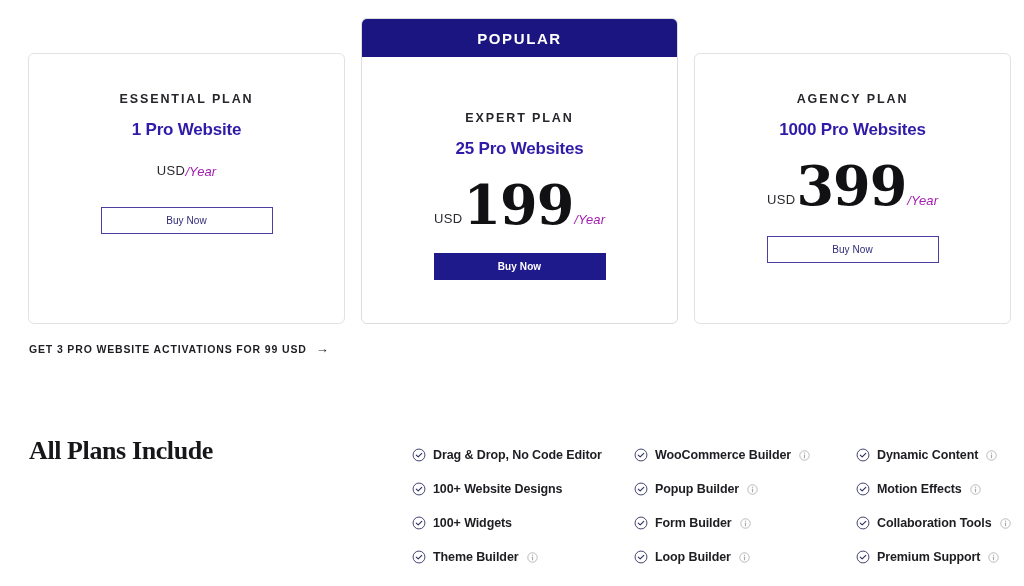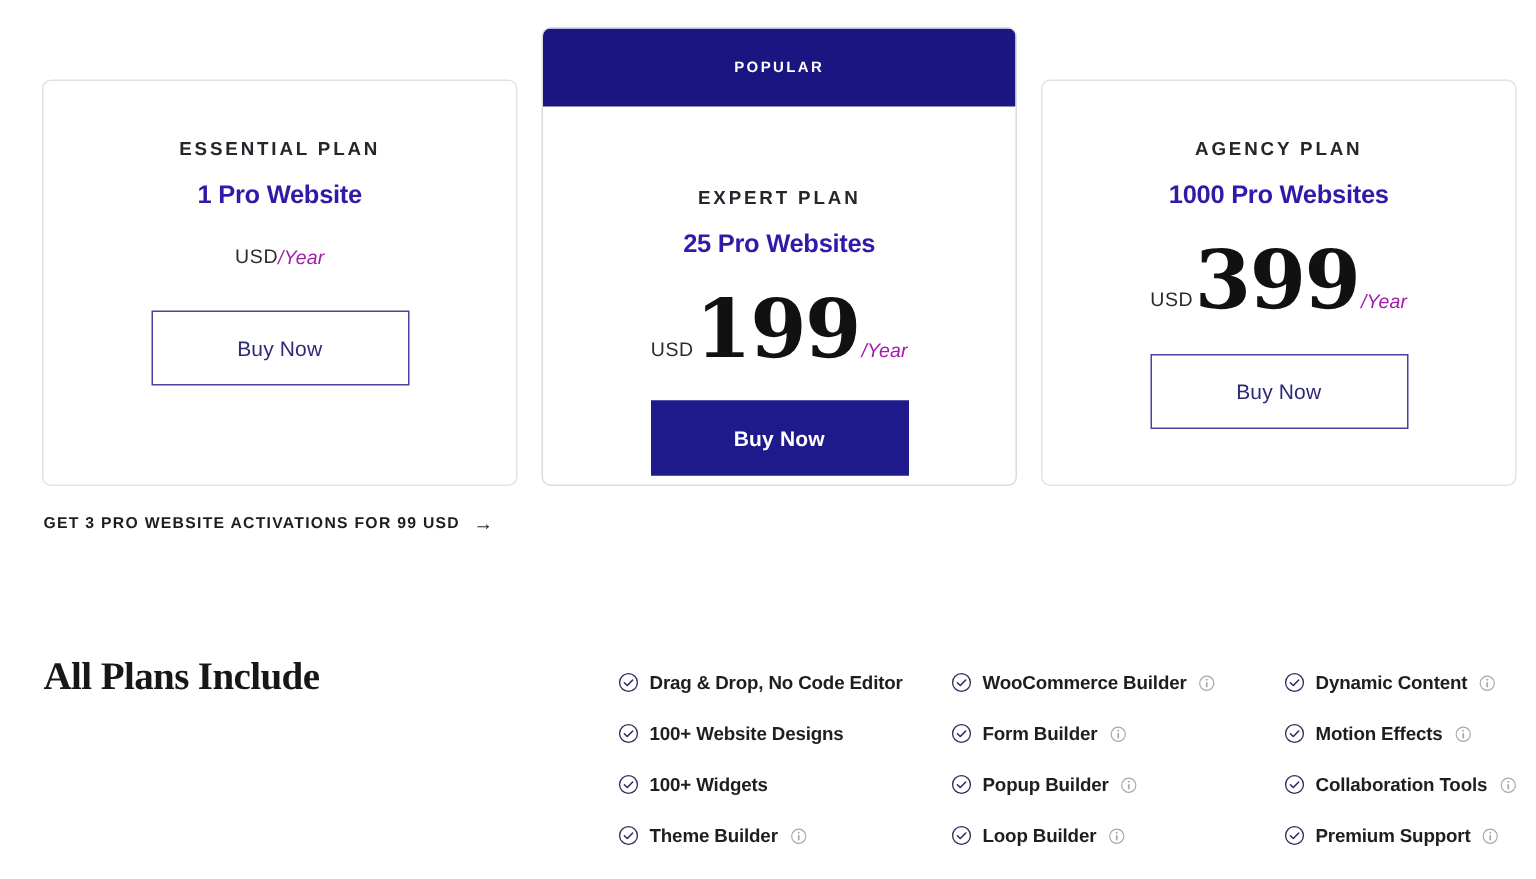--- a/index.html
+++ b/index.html
@@ -40,24 +40,24 @@
   }
 
   .card-essential { left: 28px;  top: 53px;  width: 317px; height: 271px; }
   .card-expert    { left: 361px; top: 18px;  width: 317px; height: 306px; }
   .card-agency    { left: 694px; top: 53px;  width: 317px; height: 271px; }
 
   .card-expert { border-color: #dcdcde; overflow: hidden; }
 
   .popular-banner {
     width: 100%;
-    height: 52px;
+    height: 38px;
     background: #1a1580;
     color: #ffffff;
-    font-size: 10px;
+    font-size: 15px;
     font-weight: 700;
     letter-spacing: 1.6px;
     display: flex;
     align-items: center;
     justify-content: center;
     text-transform: uppercase;
     flex: none;
   }
 
   .card-body {
@@ -117,25 +117,25 @@
     font-size: 13px;
     font-weight: 400;
     color: #a21caf;
     letter-spacing: 0.1px;
     font-style: italic;
   }
 
   .buy-btn {
     margin-top: 28px;
     width: 172px;
-    height: 50px;
+    height: 27px;
     display: flex;
     align-items: center;
     justify-content: center;
-    font-size: 14px;
+    font-size: 10px;
     font-weight: 400;
     letter-spacing: 0.1px;
     cursor: pointer;
     background: #ffffff;
     border: 1px solid #4b3fa0;
     color: #2f2a78;
   }
 
   .buy-btn.filled {
     background: #1f1a8c;
@@ -349,37 +349,37 @@
               </svg>
             </span>
           </div>
           <div class="feature-item">
             <span style="display: flex;">
               <svg class="check-icon" viewBox="0 0 24 24" fill="none">
                 <circle cx="12" cy="12" r="10.2" stroke="#2b2b5e" stroke-width="1.5"></circle>
                 <path d="M7.3 12.3 L10.6 15.4 L16.8 9.1" stroke="#2b2b5e" stroke-width="1.8" stroke-linecap="round" stroke-linejoin="round" fill="none"></path>
               </svg>
             </span>
+            <span class="feature-label">Popup Builder</span>
+            <span style="display: flex;">
+              <svg class="info-icon" viewBox="0 0 24 24" fill="none">
+                <circle cx="12" cy="12" r="10.3" stroke="#a7a7ae" stroke-width="1.7"></circle>
+                <circle cx="12" cy="6.9" r="1.35" fill="#a7a7ae"></circle>
+                <rect x="10.75" y="10" width="2.5" height="8" rx="1.25" fill="#a7a7ae"></rect>
+              </svg>
+            </span>
+          </div>
+          <div class="feature-item">
+            <span style="display: flex;">
+              <svg class="check-icon" viewBox="0 0 24 24" fill="none">
+                <circle cx="12" cy="12" r="10.2" stroke="#2b2b5e" stroke-width="1.5"></circle>
+                <path d="M7.3 12.3 L10.6 15.4 L16.8 9.1" stroke="#2b2b5e" stroke-width="1.8" stroke-linecap="round" stroke-linejoin="round" fill="none"></path>
+              </svg>
+            </span>
             <span class="feature-label">Form Builder</span>
-            <span style="display: flex;">
-              <svg class="info-icon" viewBox="0 0 24 24" fill="none">
-                <circle cx="12" cy="12" r="10.3" stroke="#a7a7ae" stroke-width="1.7"></circle>
-                <circle cx="12" cy="6.9" r="1.35" fill="#a7a7ae"></circle>
-                <rect x="10.75" y="10" width="2.5" height="8" rx="1.25" fill="#a7a7ae"></rect>
-              </svg>
-            </span>
-          </div>
-          <div class="feature-item">
-            <span style="display: flex;">
-              <svg class="check-icon" viewBox="0 0 24 24" fill="none">
-                <circle cx="12" cy="12" r="10.2" stroke="#2b2b5e" stroke-width="1.5"></circle>
-                <path d="M7.3 12.3 L10.6 15.4 L16.8 9.1" stroke="#2b2b5e" stroke-width="1.8" stroke-linecap="round" stroke-linejoin="round" fill="none"></path>
-              </svg>
-            </span>
-            <span class="feature-label">Popup Builder</span>
             <span style="display: flex;">
               <svg class="info-icon" viewBox="0 0 24 24" fill="none">
                 <circle cx="12" cy="12" r="10.3" stroke="#a7a7ae" stroke-width="1.7"></circle>
                 <circle cx="12" cy="6.9" r="1.35" fill="#a7a7ae"></circle>
                 <rect x="10.75" y="10" width="2.5" height="8" rx="1.25" fill="#a7a7ae"></rect>
               </svg>
             </span>
           </div>
           <div class="feature-item">
             <span style="display: flex;">

